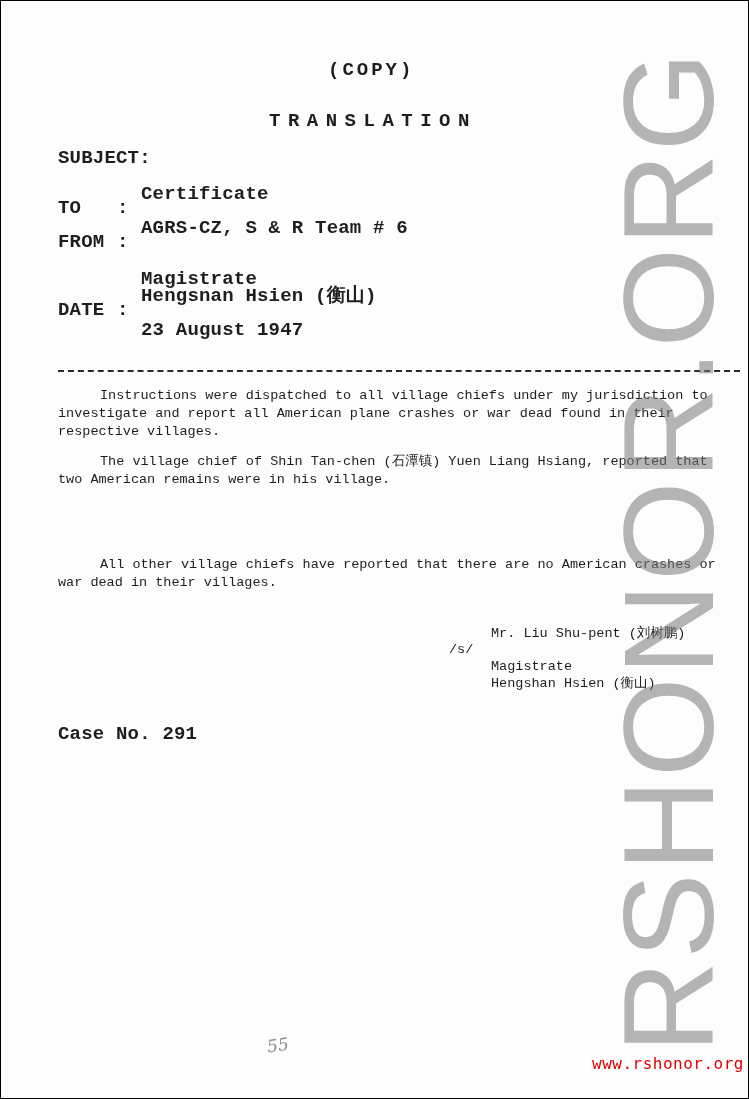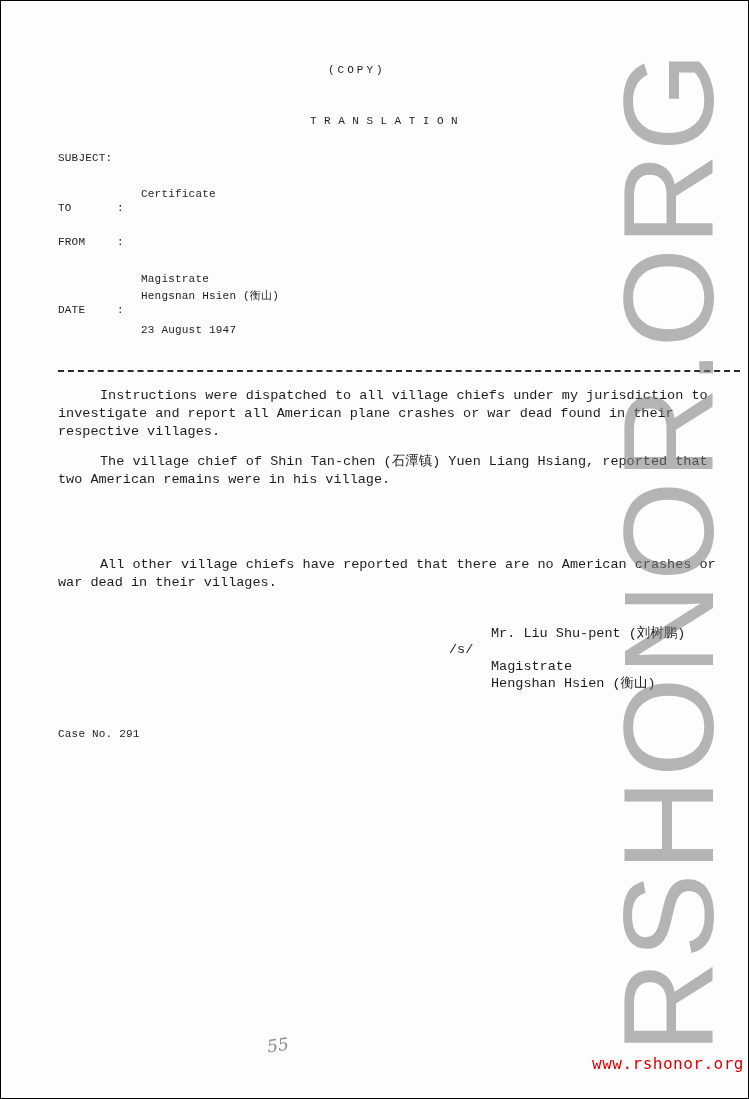--- a/index.html
+++ b/index.html
@@ -6,23 +6,23 @@
   body {
     width: 749px; height: 1099px; position: relative; overflow: hidden;
     background: #ffffff;
     font-family: "Liberation Mono", "DejaVu Sans Mono", monospace;
     color: #1e1e1e;
   }
   .page {
     position: absolute; left: 0; top: 0; width: 747px; height: 1097px;
     border: 1px solid #000; background: #fdfdfd;
   }
-  .tw { position: absolute; font-size: 11px; line-height: 18px; white-space: pre; letter-spacing: 0.2px; }
+  .tw { position: absolute; font-size: 19px; line-height: 18px; white-space: pre; letter-spacing: 0.2px; font-weight: bold; }
   .copy { left: 327px; top: 60px; letter-spacing: 3px; }
-  .title { left: 268px; top: 111px; letter-spacing: 7.5px; margin-left: 41px; }
+  .title { left: 268px; top: 111px; letter-spacing: 7.5px; }
   .hdr-label { left: 57px; }
   .hdr-colon { left: 116px; }
   .hdr-val { left: 140px; margin-top: 20px; }
   .rule {
     position: absolute; left: 57px; top: 369px; width: 682px; height: 0;
     border-top: 2px dashed #2a2a2a;
   }
   .para { position: absolute; left: 57px; width: 680px; font-size: 13.5px; line-height: 18px; }
   .para .ind { display: inline-block; width: 42px; }
   .sig { position: absolute; left: 448px; font-size: 13.5px; line-height: 18px; white-space: pre; }
@@ -51,20 +51,21 @@
 <div class="page">
 
   <div class="tw copy">(COPY)</div>
   <div class="tw title">TRANSLATION</div>
 
   <div class="tw hdr-label" style="top:148px">SUBJECT:</div>
   <div class="tw hdr-val" style="top:164px">Certificate</div>
 
   <div class="tw hdr-label" style="top:198px">TO</div>
   <div class="tw hdr-colon" style="top:198px">:</div>
+  <div class="tw hdr-val" style="top:198px">AGRS-CZ, S &amp; R Team # 6</div>
 
   <div class="tw hdr-label" style="top:232px">FROM</div>
   <div class="tw hdr-colon" style="top:232px">:</div>
   <div class="tw hdr-val" style="top:249px">Magistrate</div>
   <div class="tw hdr-val" style="top:266px">Hengsnan Hsien (衡山)</div>
 
   <div class="tw hdr-label" style="top:300px">DATE</div>
   <div class="tw hdr-colon" style="top:300px">:</div>
   <div class="tw hdr-val" style="top:300px">23 August 1947</div>
 

